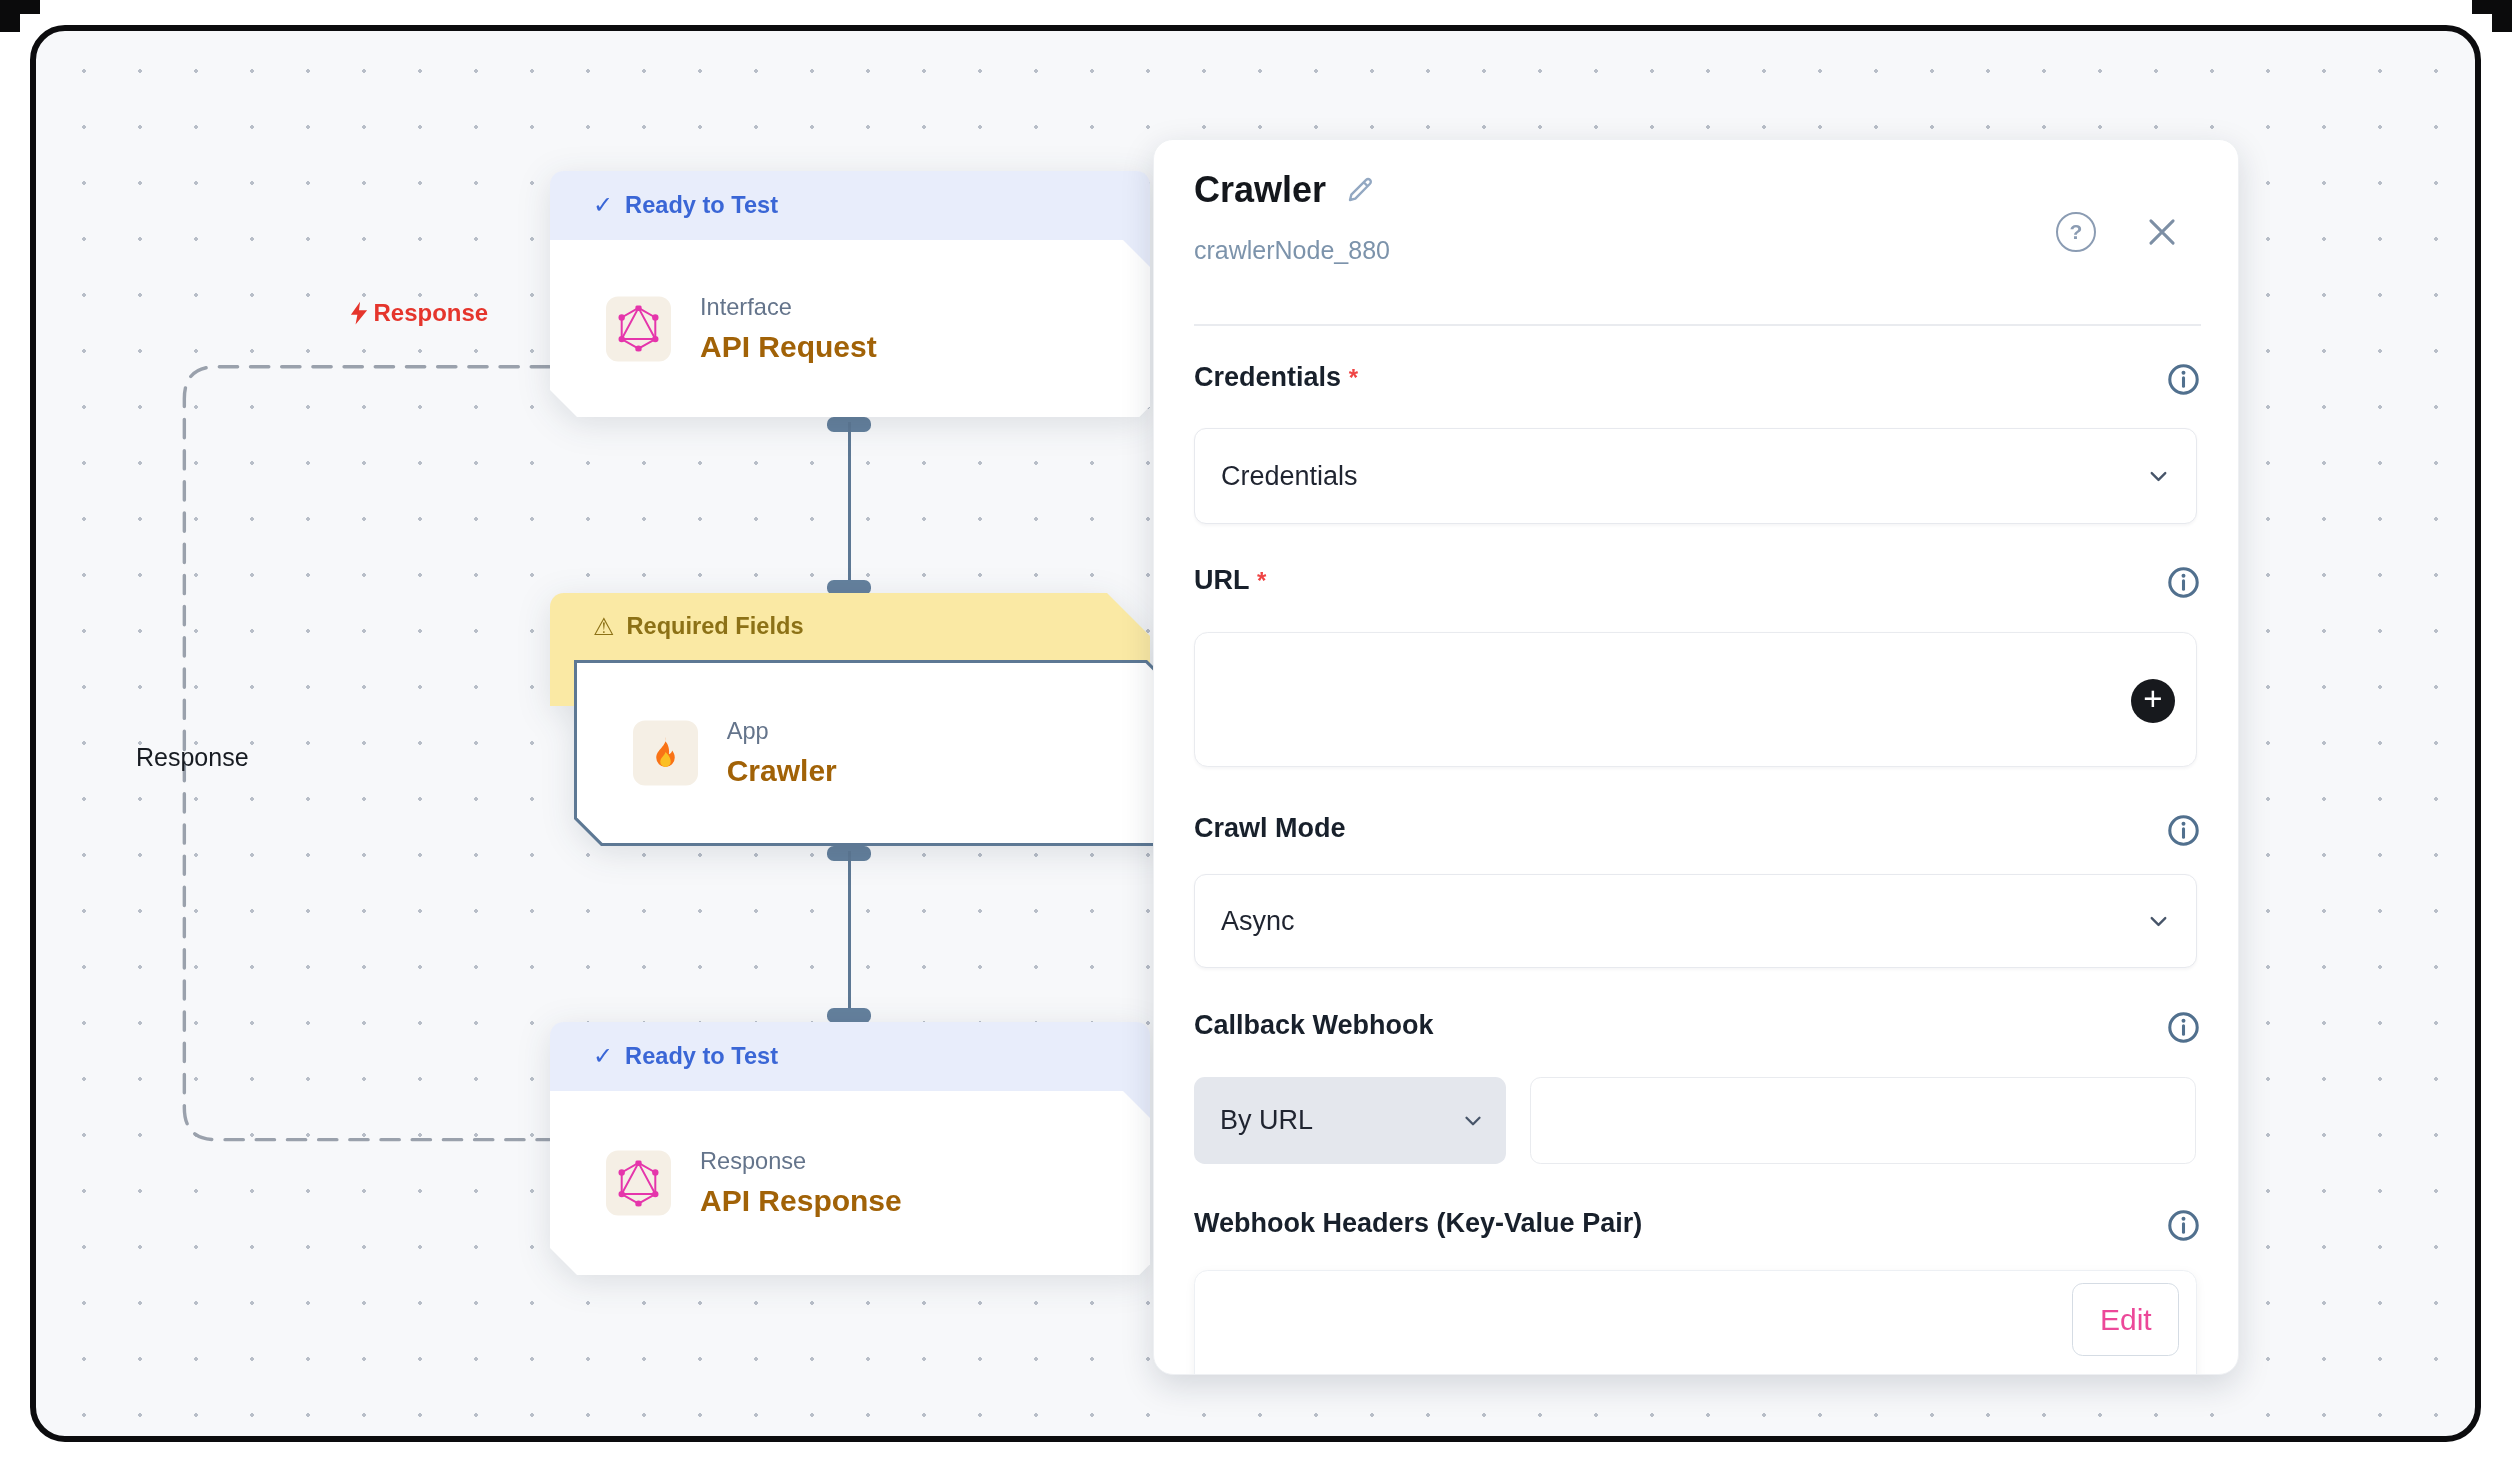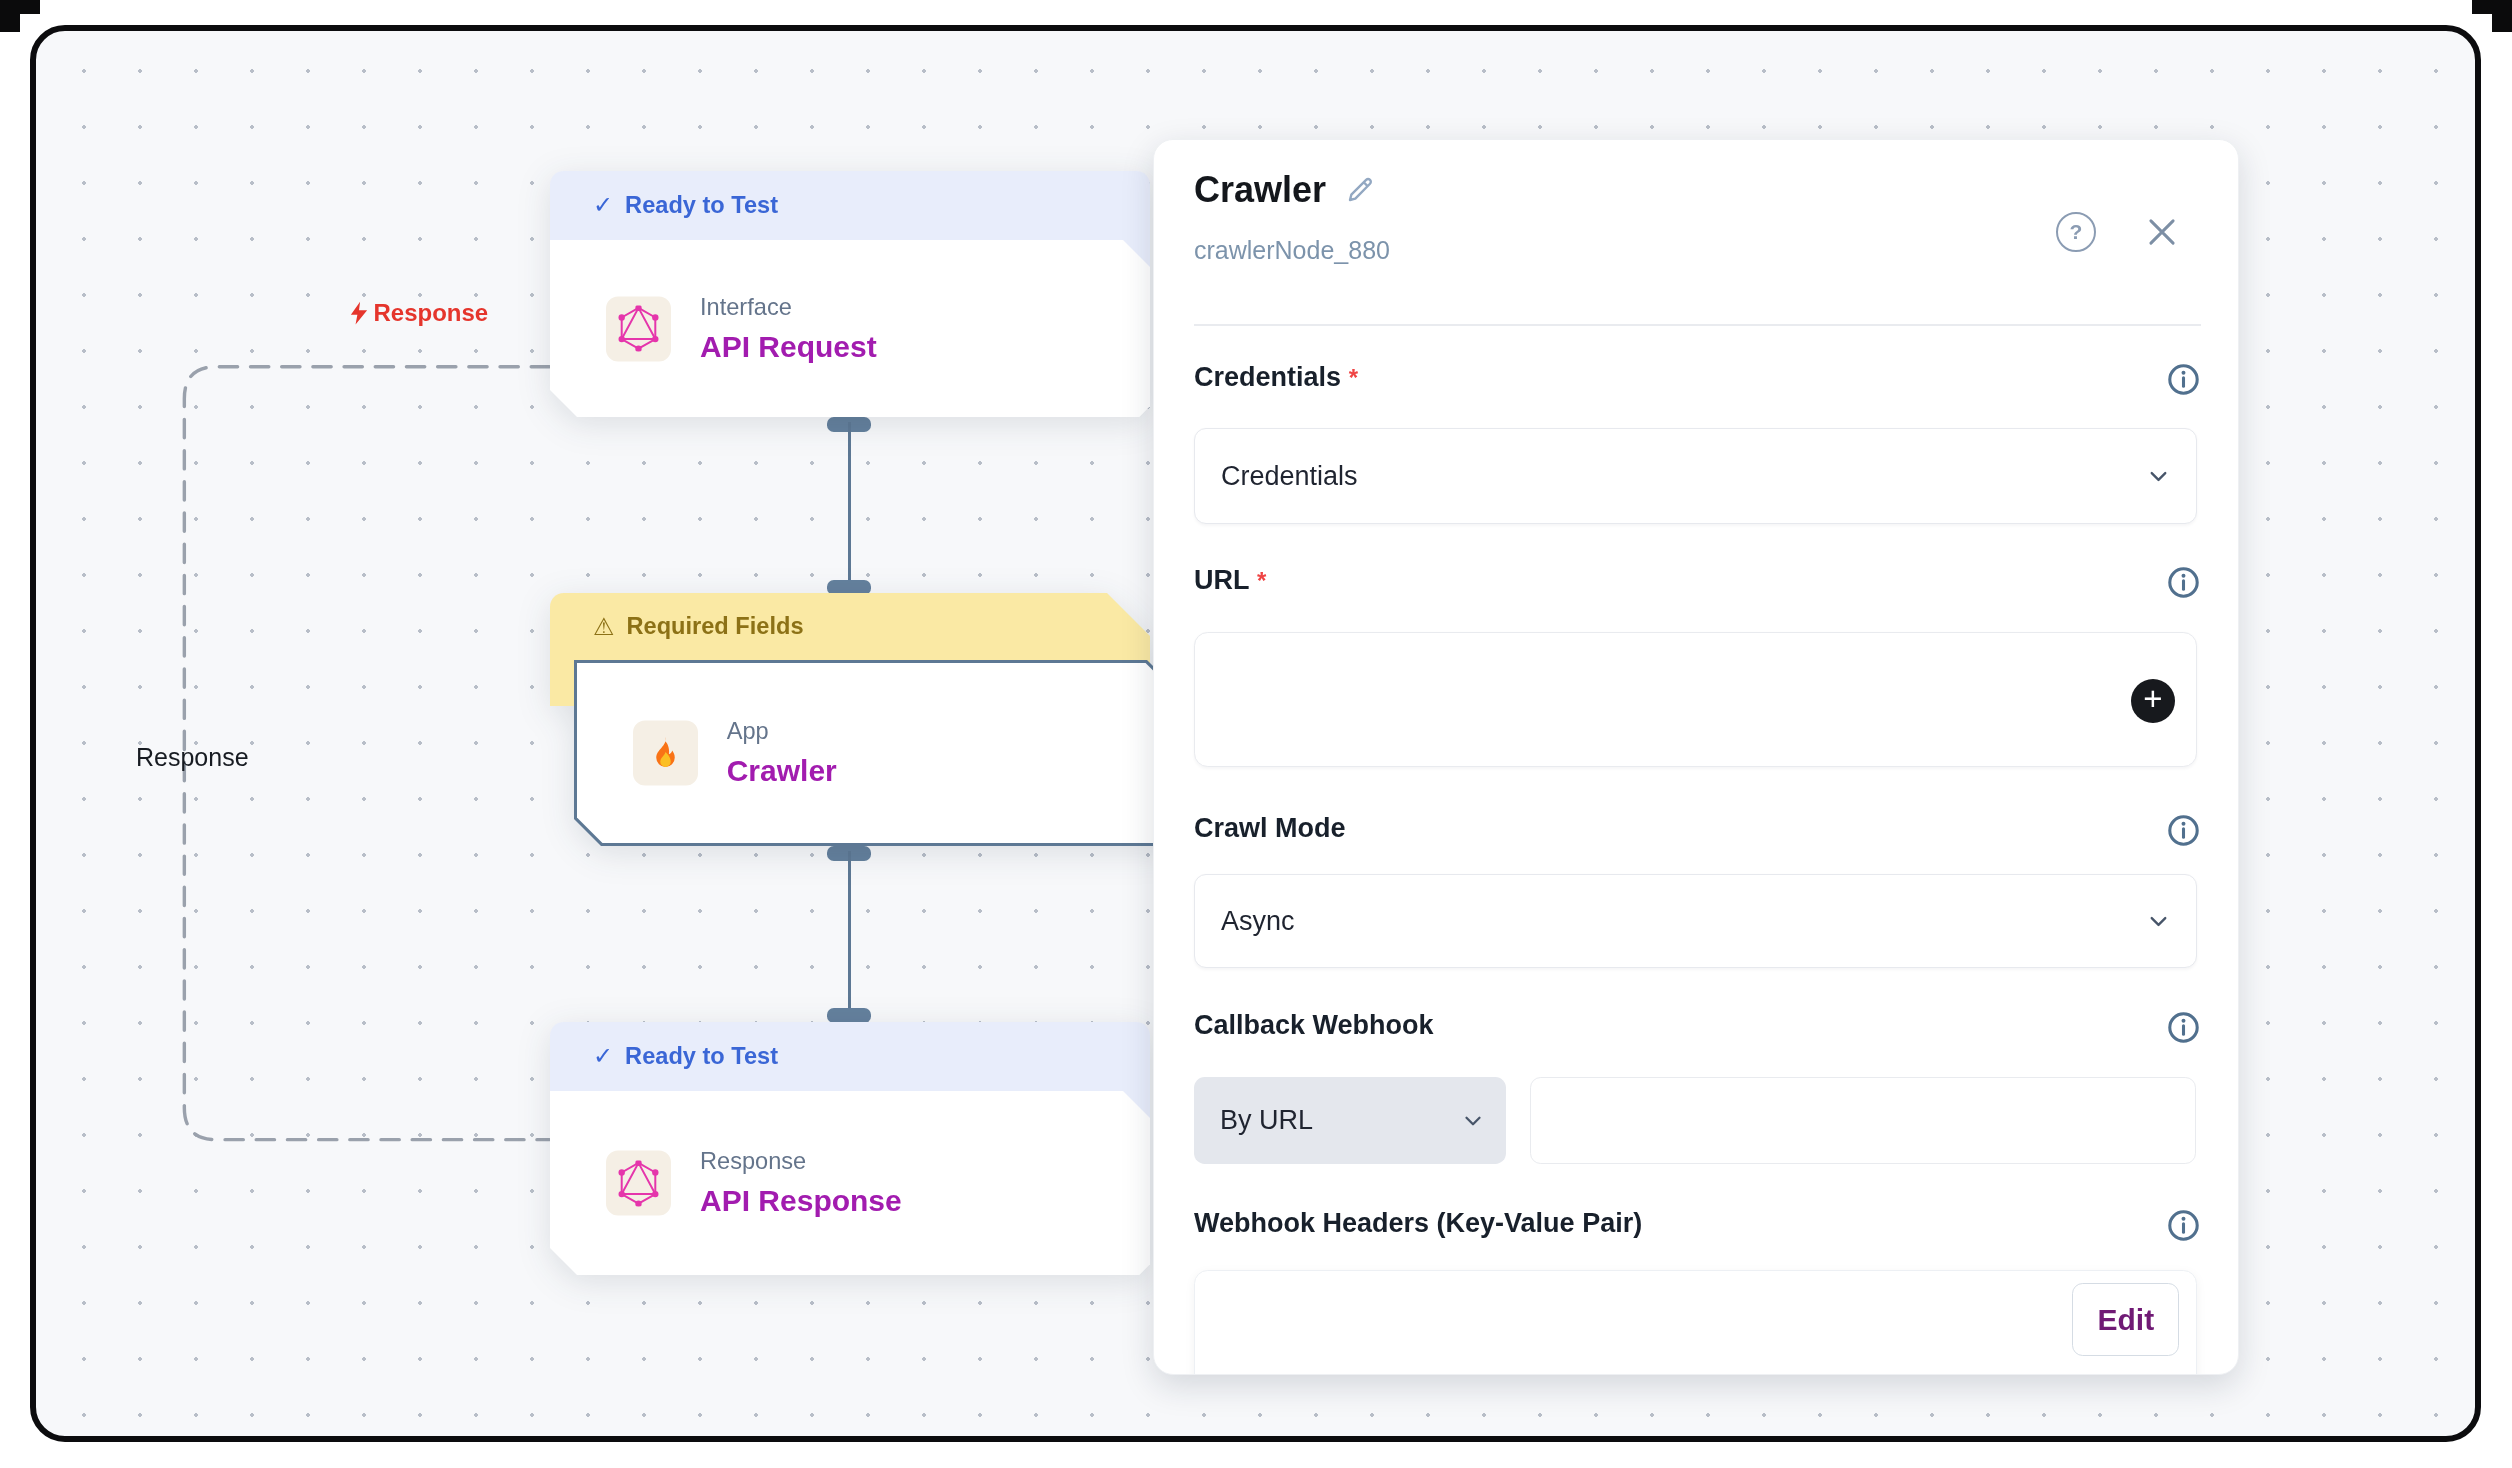--- a/index.html
+++ b/index.html
@@ -44,21 +44,21 @@
     clip-path: polygon(0 0, calc(100% - 27px) 0, 100% 27px, 100% calc(100% - 10.7px), calc(100% - 10.7px) 100%, 27px 100%, 0 calc(100% - 27px)); padding-left: 44px; }
   .node-body.selected { background:#5d7894; }
   .node-body .body-inner { position:absolute; inset:0; background:transparent; display:flex; align-items:center; }
   .node-body.selected .body-inner { inset:2.7px; background:#ffffff;
     clip-path: polygon(0 0, calc(100% - 26px) 0, 100% 26px, 100% calc(100% - 9px), calc(100% - 9px) 100%, 26px 100%, 0 calc(100% - 26px)); }
   .body-inner { display:flex; align-items:center; }
   .icon-tile { position:absolute; left:56px; top:50%; transform:translateY(-50%); width:65px; height:65px;
     background:#f5efe5; border-radius:12px; display:flex; align-items:center; justify-content:center; }
   .node-text { position:absolute; left:150px; top:50%; transform:translateY(-50%); }
   .node-category { font-size:23.6px; color:#64748b; margin-bottom:9px; }
-  .node-title { font-size:30px; font-weight:bold; color:#a21caf; }
+  .node-title { font-size:30px; font-weight:bold; color:#a16207; }
 
   
   .panel { position:absolute; left:1117px; top:108px; width:1086px; height:1236px; background:#ffffff;
     border-radius:20px; border:0.8px solid #eef0f3; box-shadow:0 10.7px 33px rgba(22,34,51,0.15); overflow:hidden; }
   .panel-title-row { position:absolute; left:40px; top:29px; display:flex; align-items:center; gap:18px; }
   .panel-title { font-size:36px; font-weight:bold; color:#14171c; }
   .panel-node-id { position:absolute; left:40px; top:96px; font-size:25px; color:#7c93ab; }
   .help-btn { position:absolute; left:902px; top:72px; width:40px; height:40px; border:2.7px solid #8b9cb3;
     border-radius:50%; display:flex; align-items:center; justify-content:center;
     color:#8b9cb3; font-size:21px; font-weight:bold; cursor:pointer; }
@@ -79,21 +79,21 @@
   .plus-btn { position:absolute; right:21px; top:46px; width:44px; height:44px; border-radius:50%;
     background:#17191d; color:#ffffff; font-size:33px; line-height:40px; text-align:center; cursor:pointer; }
   .cb-select { position:absolute; left:40px; top:937px; width:312px; height:87px; background:#e4e7ed;
     border-radius:10.7px; display:flex; align-items:center; justify-content:space-between;
     padding:0 20px 0 26px; cursor:pointer; }
   .cb-input { position:absolute; left:376px; top:937px; width:666px; height:87px; background:#ffffff;
     border:1.5px solid #e9ebef; border-radius:10.7px; font-size:26px; padding:0 23px; color:#1f2430; outline:none; }
   .editor-box { position:absolute; left:40px; top:1130px; width:1003px; height:175px; background:#ffffff;
     border:1.5px solid #edf0f4; border-radius:13.7px; box-shadow:0 3px 10.7px rgba(0,0,0,0.05); }
   .edit-btn { position:absolute; top:12px; right:16.7px; width:107px; height:73px; background:#ffffff;
-    border:1.9px solid #d5dce4; border-radius:10.7px; color:#701a75; font-size:30px; font-weight:bold;
+    border:1.9px solid #d5dce4; border-radius:10.7px; color:#ec4899; font-size:30px; font-weight:normal;
     display:flex; align-items:center; justify-content:center; cursor:pointer; }
 </style>
 </head>
 <body>
 
 <div class="stage">
 
   <div class="corner-mark tl">
       <div class="bar-h"></div>
       <div class="bar-v"></div>

